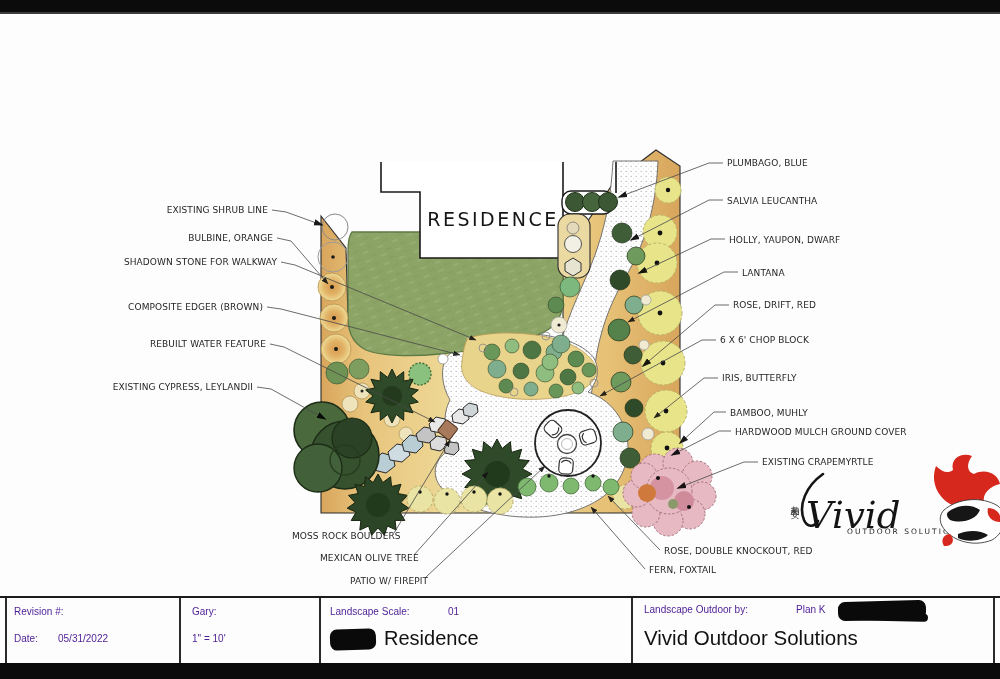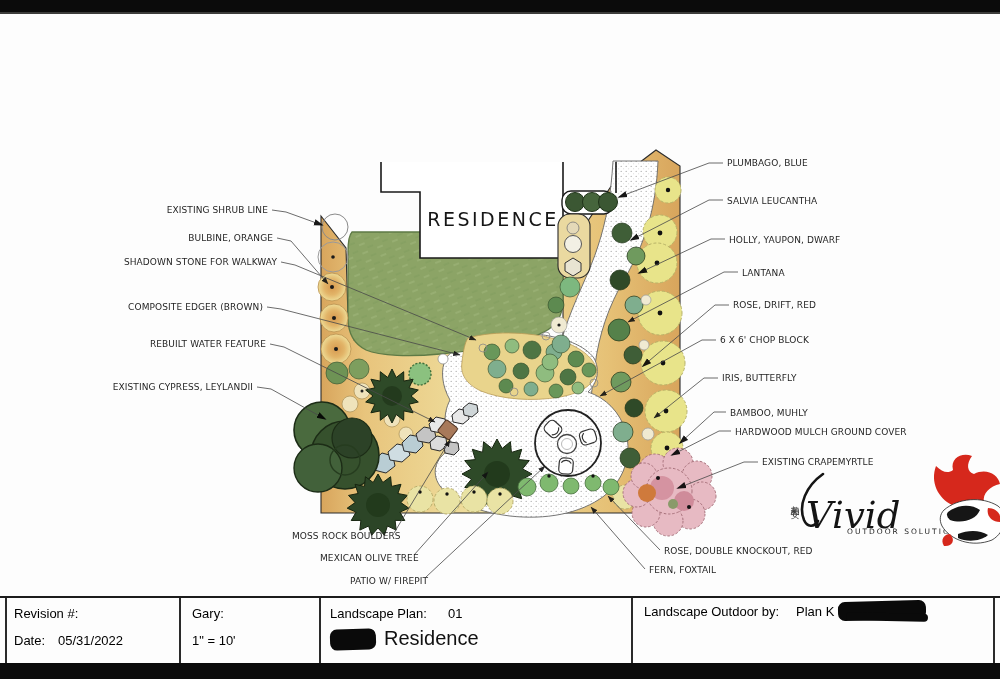--- a/index.html
+++ b/index.html
@@ -5,21 +5,21 @@
   html,body{margin:0;padding:0;background:#fff;}
   .page{position:relative;width:1000px;height:679px;background:#fdfdfd;overflow:hidden;
         font-family:"Liberation Sans",sans-serif;}
   .bar-top{position:absolute;left:0;top:0;width:1000px;height:12px;background:#0b0b0b;
            border-bottom:2px solid #3d3d3b;}
   .bar-bottom{position:absolute;left:0;top:663px;width:1000px;height:16px;background:#0b0b0b;}
   svg.plan{position:absolute;left:0;top:0;}
   
   .tb-topline{position:absolute;left:0;top:596px;width:1000px;height:2px;background:#1c1c1c;}
   .tb-v{position:absolute;top:598px;height:65px;width:2px;background:#2a2a2a;}
-  .tb-text{position:absolute;font-size:13px;color:#000000;white-space:nowrap;}
+  .tb-text{position:absolute;font-size:10px;color:#4c1d95;white-space:nowrap;}
   .tb-big{position:absolute;font-size:20px;color:#111;white-space:nowrap;}
   .redact{position:absolute;background:#0a0a0a;border-radius:7px;}
 </style>
 </head>
 <body>
 
 <div class="page">
 
   <div class="bar-top"></div>
 
@@ -362,24 +362,25 @@
   <div class="tb-v" style="left:631px"></div>
   <div class="tb-v" style="left:993px"></div>
 
   <div class="tb-text" style="left:14px;top:606px">Revision #:</div>
   <div class="tb-text" style="left:14px;top:633px">Date:</div>
   <div class="tb-text" style="left:58px;top:633px">05/31/2022</div>
 
   <div class="tb-text" style="left:192px;top:606px">Gary:</div>
   <div class="tb-text" style="left:192px;top:633px">1" = 10'</div>
 
-  <div class="tb-text" style="left:330px;top:606px">Landscape Plan:</div>
+  <div class="tb-text" style="left:330px;top:606px">Landscape Scale:</div>
   <div class="tb-text" style="left:448px;top:606px">01</div>
   <div class="redact" style="left:330px;top:629px;width:46px;height:21px;transform:rotate(-2deg)"></div>
   <div class="tb-big" style="left:384px;top:627px">Residence</div>
 
   <div class="tb-text" style="left:644px;top:604px">Landscape Outdoor by:</div>
   <div class="tb-text" style="left:796px;top:604px">Plan K</div>
   <div class="redact" style="left:838px;top:601px;width:88px;height:19px;transform:rotate(-1.5deg)"></div>
   <div class="redact" style="left:846px;top:613px;width:82px;height:8px;transform:rotate(1deg)"></div>
+  <div class="tb-big" style="left:644px;top:626px;font-size:20.5px">Vivid Outdoor Solutions</div>
 
   <div class="bar-bottom"></div>
 </div>
 
 </body></html>

